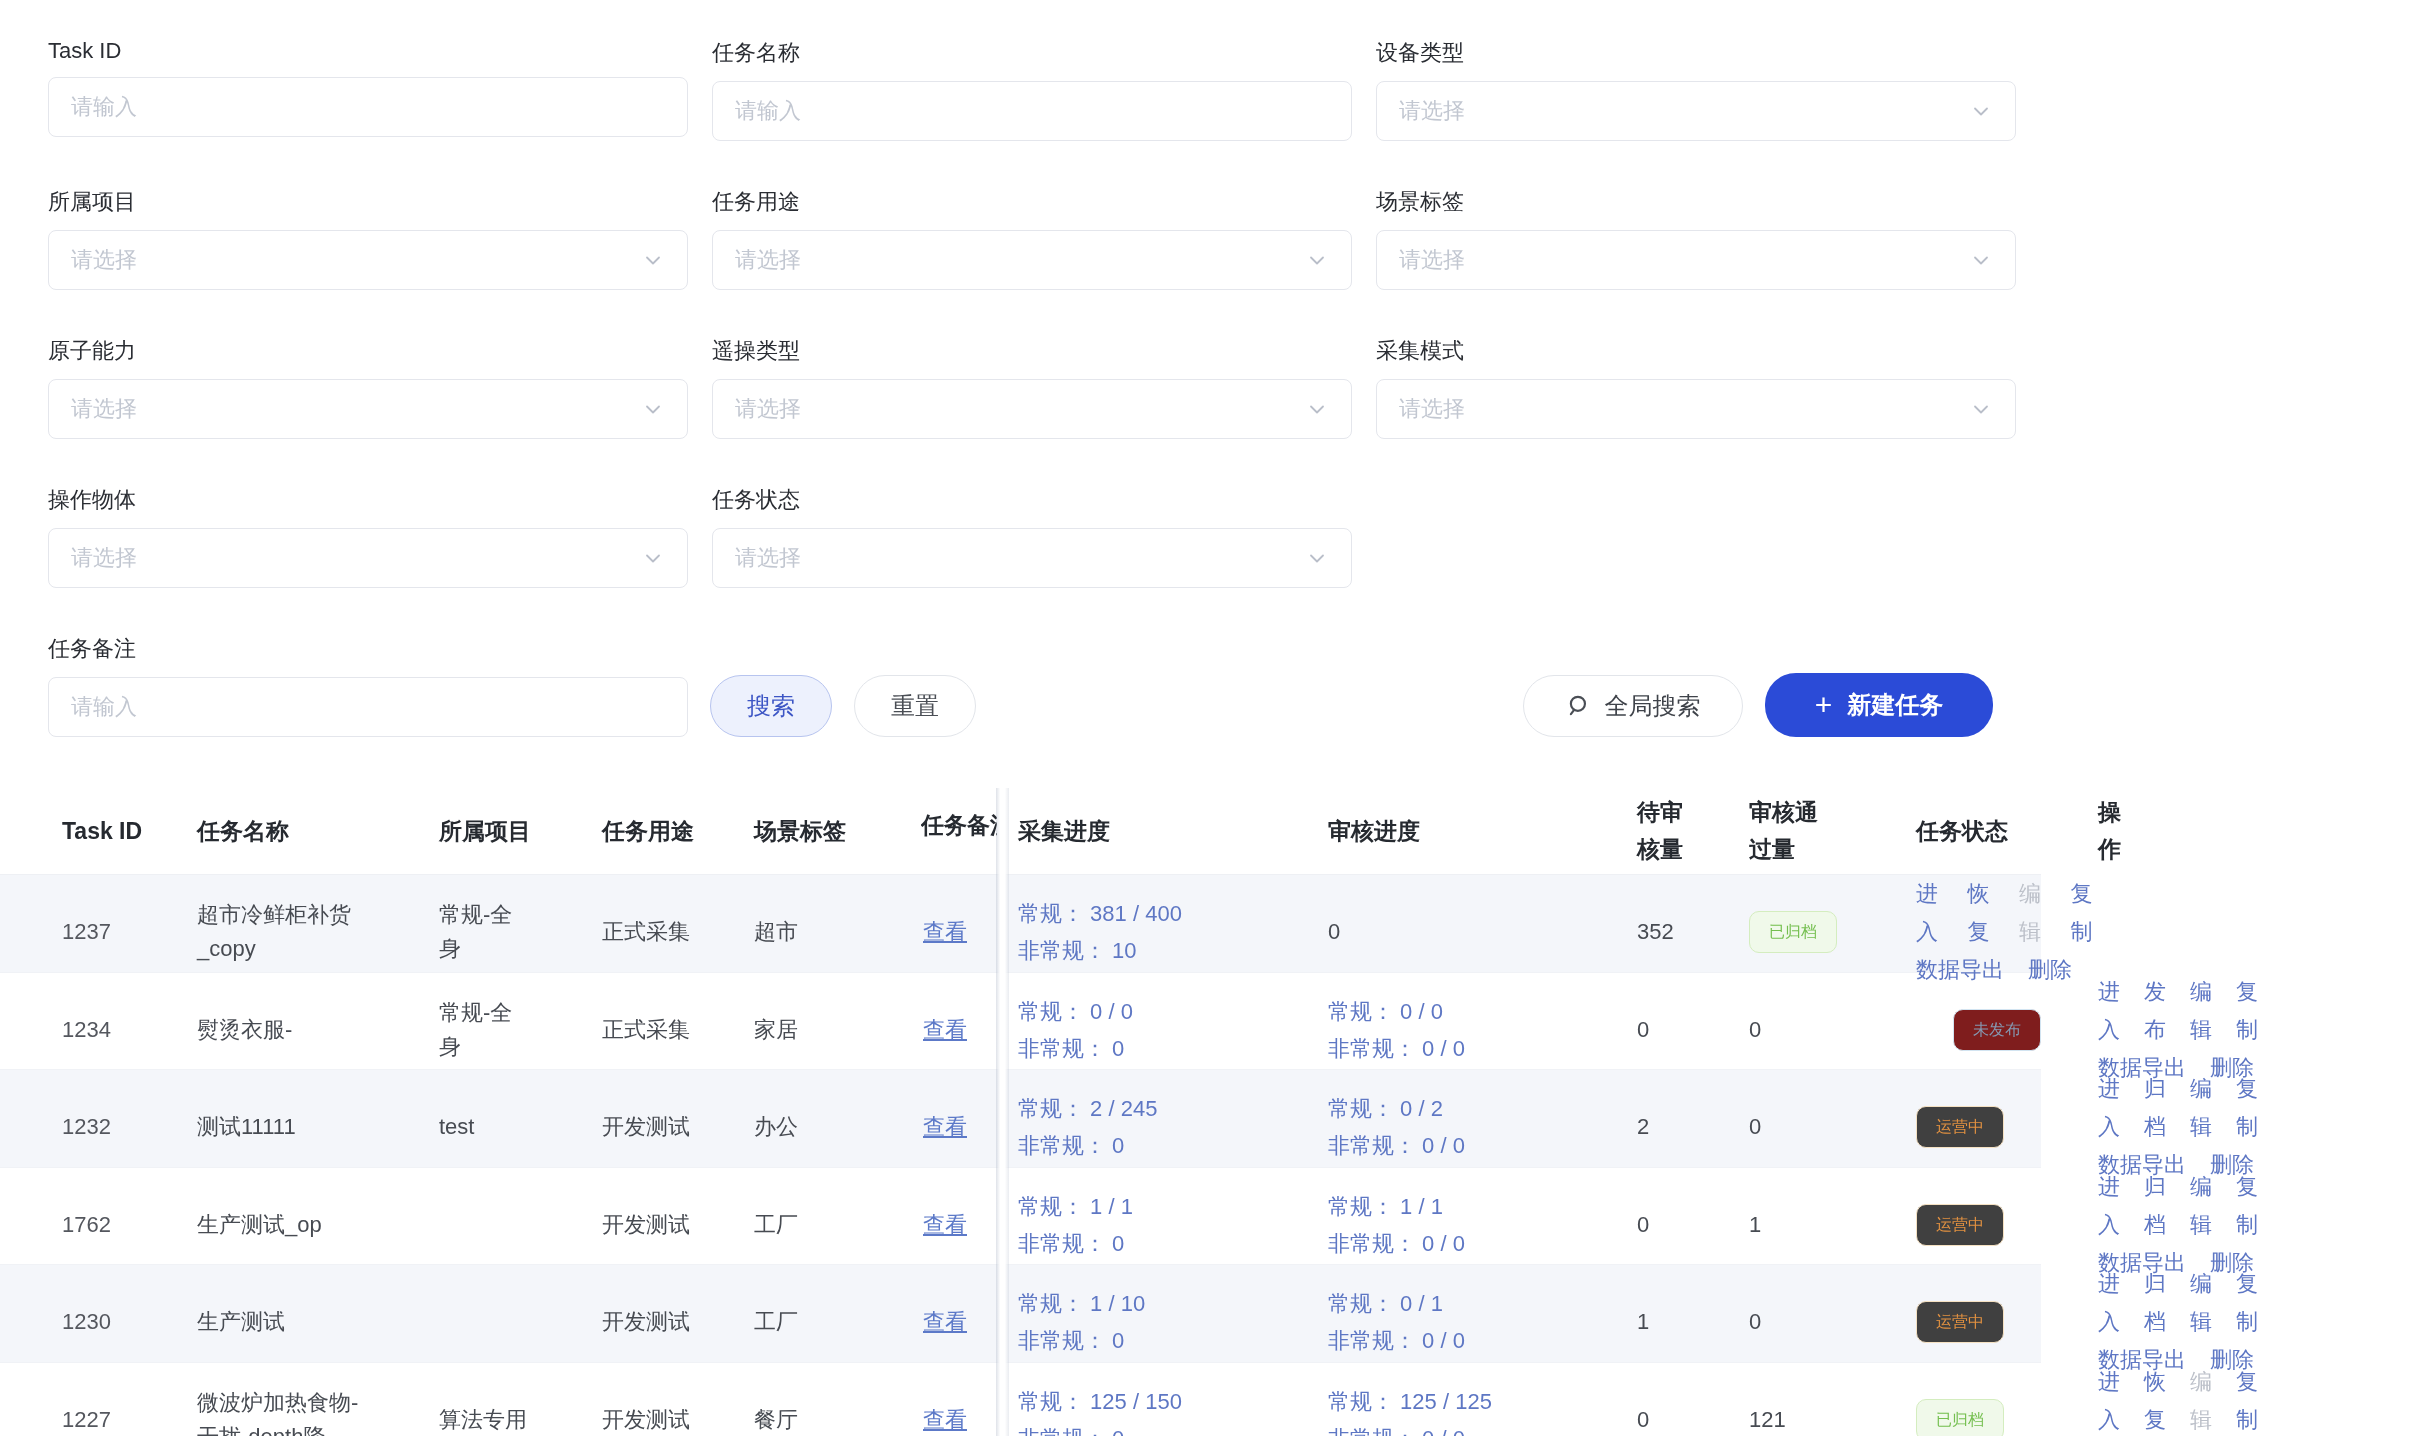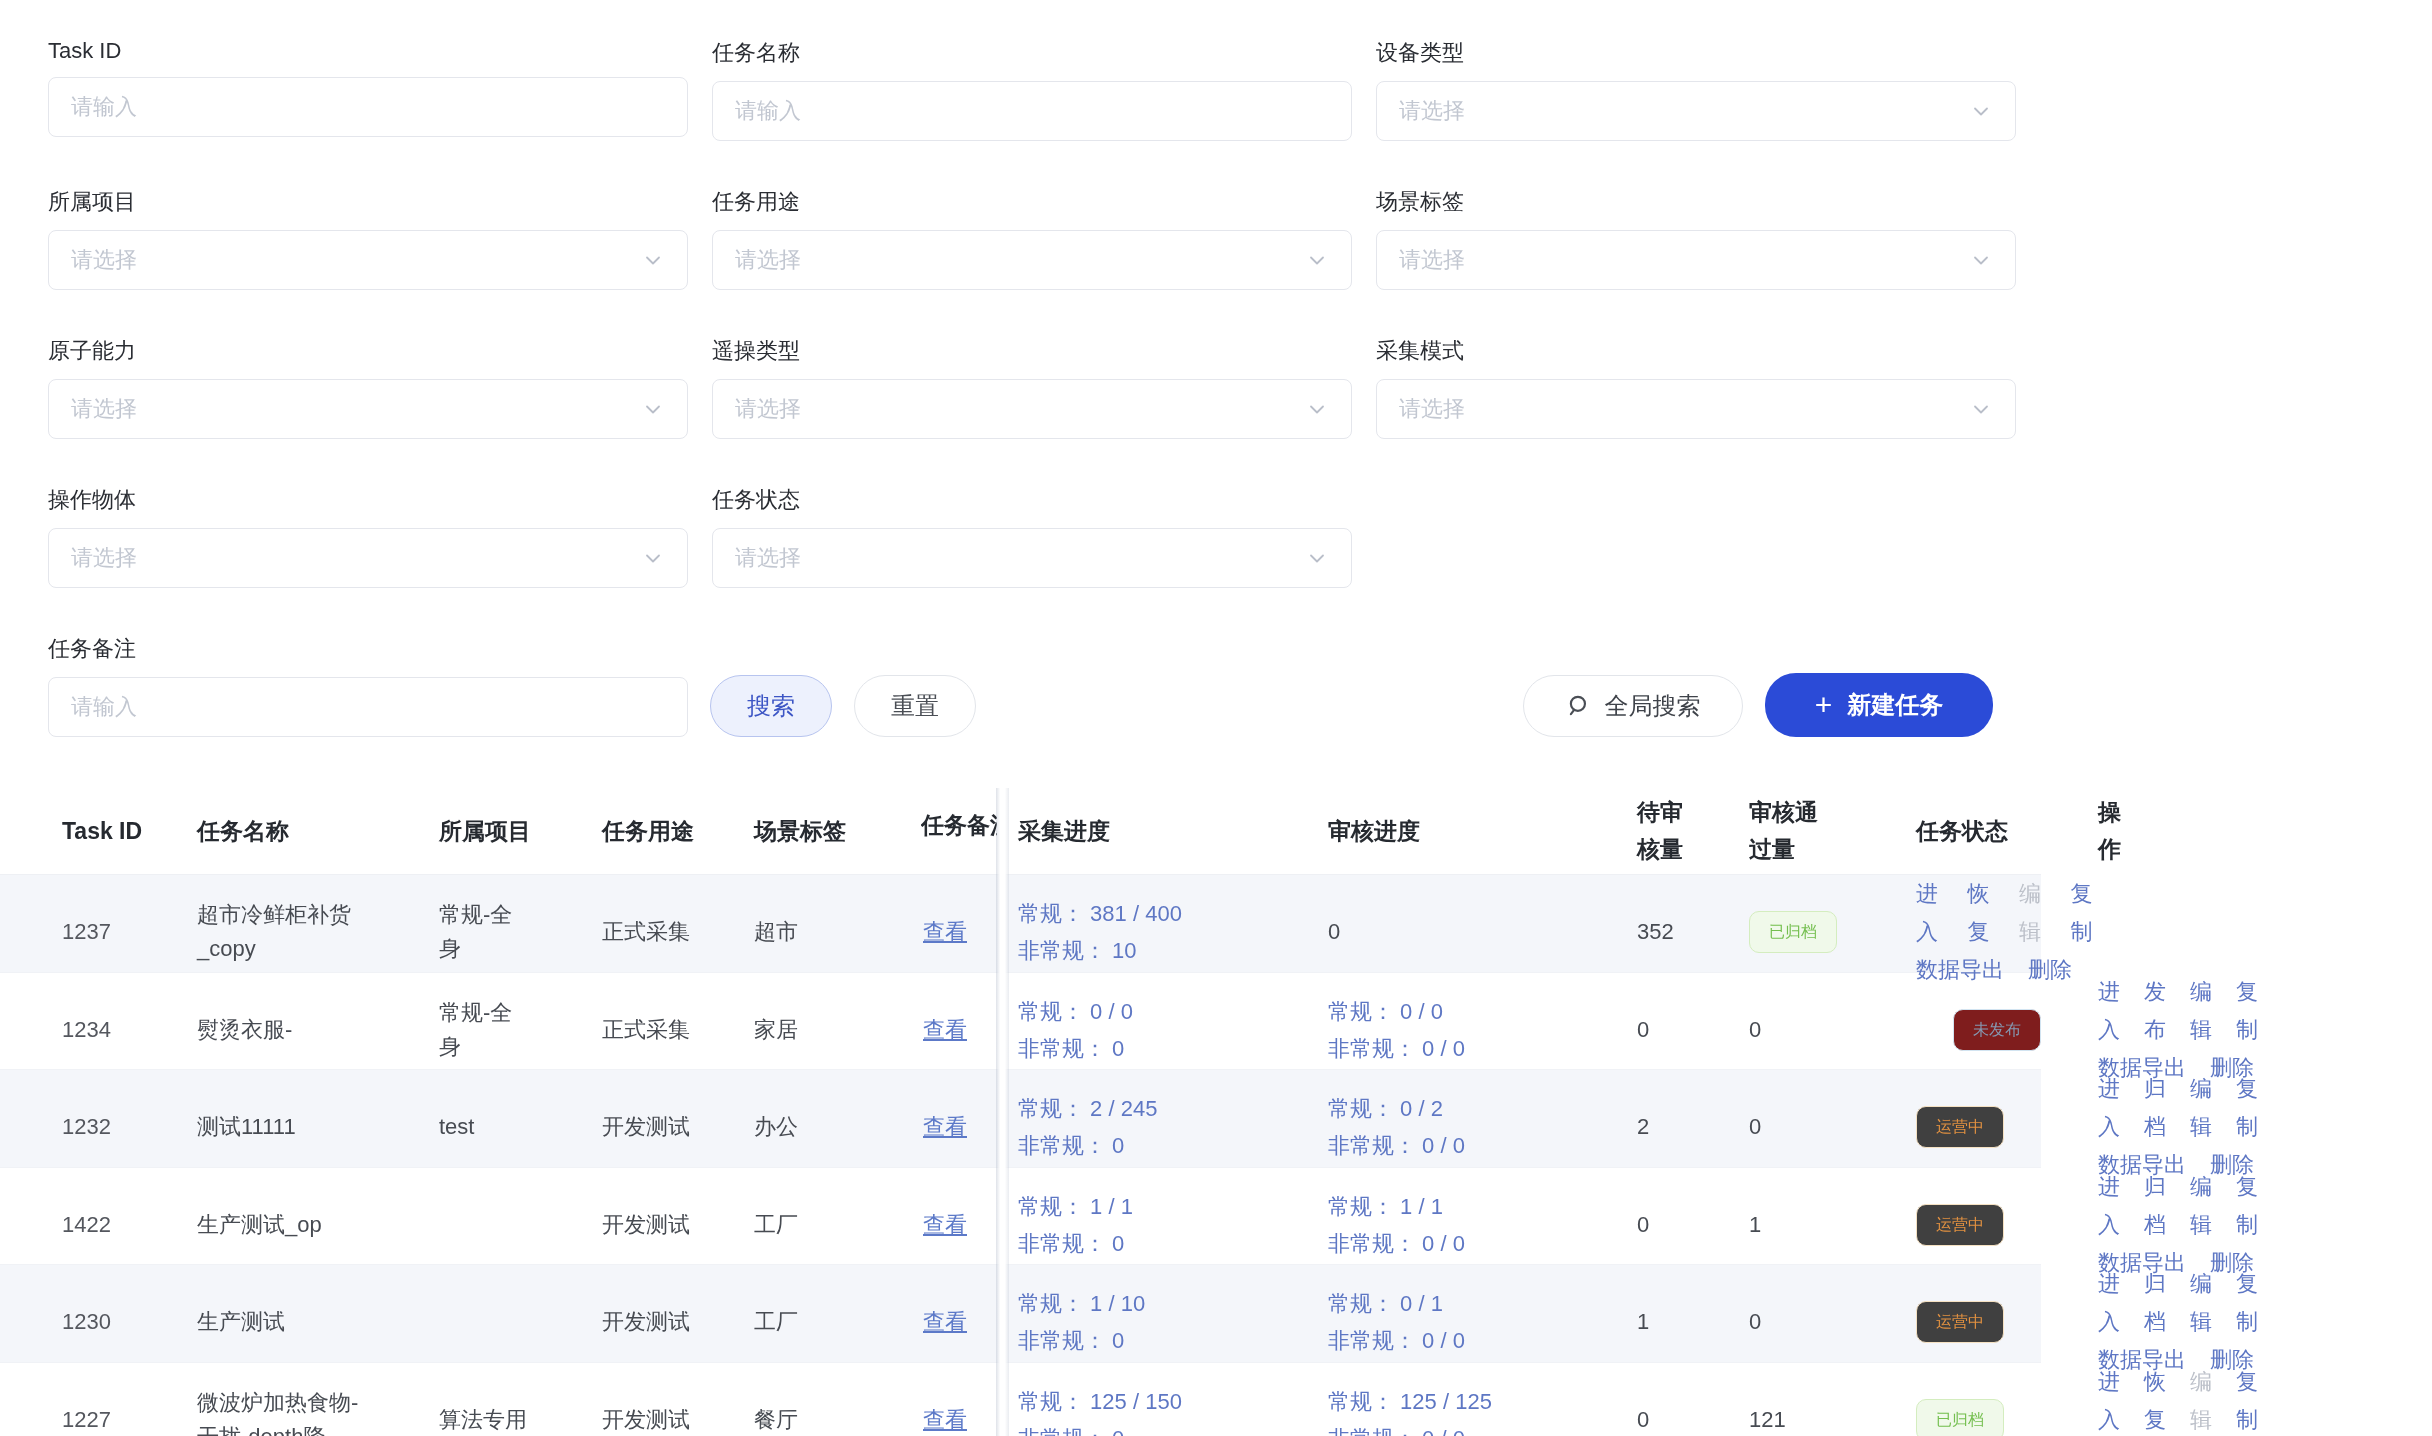--- a/index.html
+++ b/index.html
@@ -295,21 +295,21 @@
               <a>编辑</a>
               <a>复制</a>
             </div>
             <div class="line">
               <a>数据导出</a>
               <a>删除</a>
             </div>
           </div>
         </div>
         <div class="trow">
-          <div class="cell id">1422</div>
+          <div class="cell id">1762</div>
           <div class="cell name">生产测试_op</div>
           <div class="cell project"></div>
           <div class="cell">开发测试</div>
           <div class="cell">工厂</div>
           <div class="cell"><a class="view-link">查看</a></div>
           <div class="cell progress">
             <div>常规： 1 / 1</div>
             <div>非常规： 0</div>
           </div>
           <div class="cell progress">

